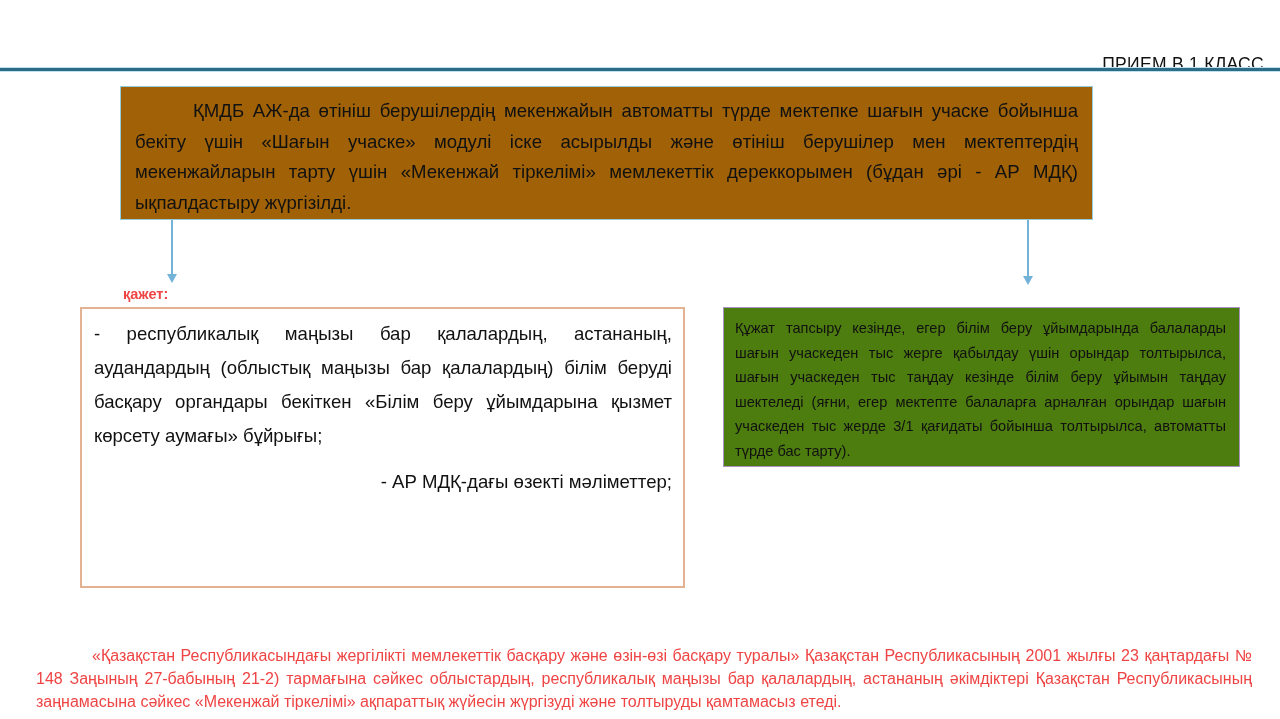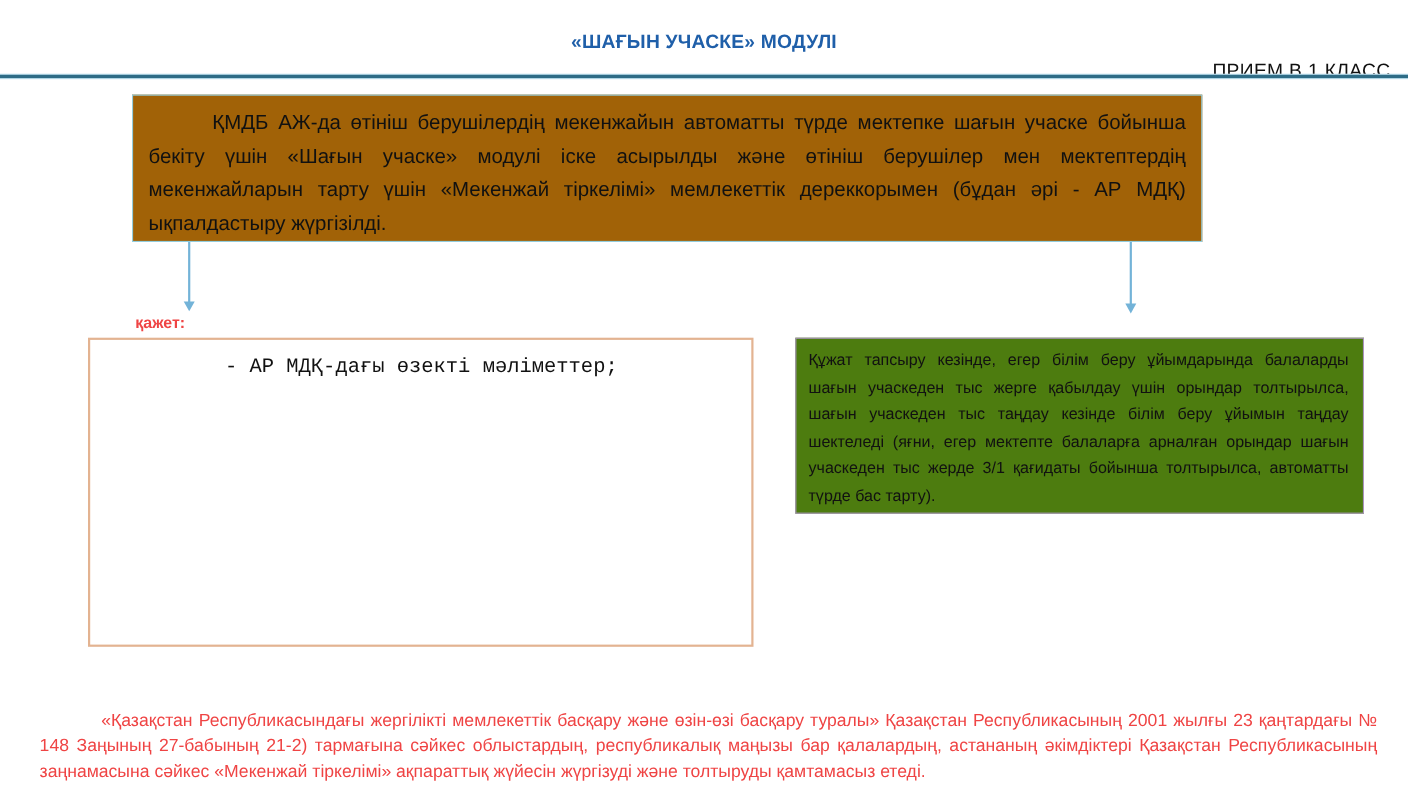--- a/index.html
+++ b/index.html
@@ -126,21 +126,21 @@
   }
   .left-para {
     font-size: 18.6px;
     line-height: 34px;
     text-align: justify;
     text-justify: inter-word;
     color: #111111;
     margin: 0 0 12px 0;
   }
   .left-para:last-child { margin-bottom: 0; }
-  .left-para.nojustify { text-align: center; font-family: Liberation Mono, monospace; }
+  .left-para.nojustify { text-align: right; }
 
   
   #right-box {
     position: absolute;
     left: 723px; top: 307px;
     width: 517px;
     height: 160px;
     box-sizing: border-box;
     border: 1.5px solid #A993BE;
     background: #4d7c0f;
@@ -167,39 +167,39 @@
     text-justify: inter-word;
     text-indent: 56px;
     color: #ef4444;
     margin-top: 24px;
   }
 </style>
 </head>
 <body>
 
 <div id="header-bar">
-  <div id="header-title">«ШАҒЫН УЧАСКЕ» МОДУЛІ</div>
   <div id="header-right">ПРИЕМ В 1 КЛАСС</div>
   <div id="header-rule-outer"></div>
   <div id="header-rule-inner"></div>
 </div>
 
 <div id="top-box">
   <div id="top-box-text">ҚМДБ АЖ-да өтініш берушілердің мекенжайын автоматты түрде мектепке шағын учаске бойынша бекіту үшін «Шағын учаске» модулі іске асырылды және өтініш берушілер мен мектептердің мекенжайларын тарту үшін «Мекенжай тіркелімі» мемлекеттік дереккорымен (бұдан әрі - АР МДҚ) ықпалдастыру жүргізілді.</div>
 </div>
 
 <div id="arrow-left-line" class="arrow-line"></div>
 <div id="arrow-left-head" class="arrow-head"></div>
 <div id="arrow-right-line" class="arrow-line"></div>
 <div id="arrow-right-head" class="arrow-head"></div>
 
 <div id="need-label">қажет:</div>
 
 <div id="left-box">
   <div id="left-box-inner">
+    <p class="left-para">- республикалық маңызы бар қалалардың, астананың, аудандардың (облыстық маңызы бар қалалардың) білім беруді басқару органдары бекіткен «Білім беру ұйымдарына қызмет көрсету аумағы» бұйрығы;</p>
     <p class="left-para nojustify">- АР МДҚ-дағы өзекті мәліметтер;</p>
   </div>
 </div>
 
 <div id="right-box">
   <div id="right-box-text">Құжат тапсыру кезінде, егер білім беру ұйымдарында балаларды шағын учаскеден тыс жерге қабылдау үшін орындар толтырылса, шағын учаскеден тыс таңдау кезінде білім беру ұйымын таңдау шектеледі (яғни, егер мектепте балаларға арналған орындар шағын учаскеден тыс жерде 3/1 қағидаты бойынша толтырылса, автоматты түрде бас тарту).</div>
 </div>
 
 <div id="footer">«Қазақстан Республикасындағы жергілікті мемлекеттік басқару және өзін-өзі басқару туралы» Қазақстан Республикасының 2001 жылғы 23 қаңтардағы № 148 Заңының 27-бабының 21-2) тармағына сәйкес облыстардың, республикалық маңызы бар қалалардың, астананың әкімдіктері Қазақстан Республикасының заңнамасына сәйкес «Мекенжай тіркелімі» ақпараттық жүйесін жүргізуді және толтыруды қамтамасыз етеді.</div>
 

